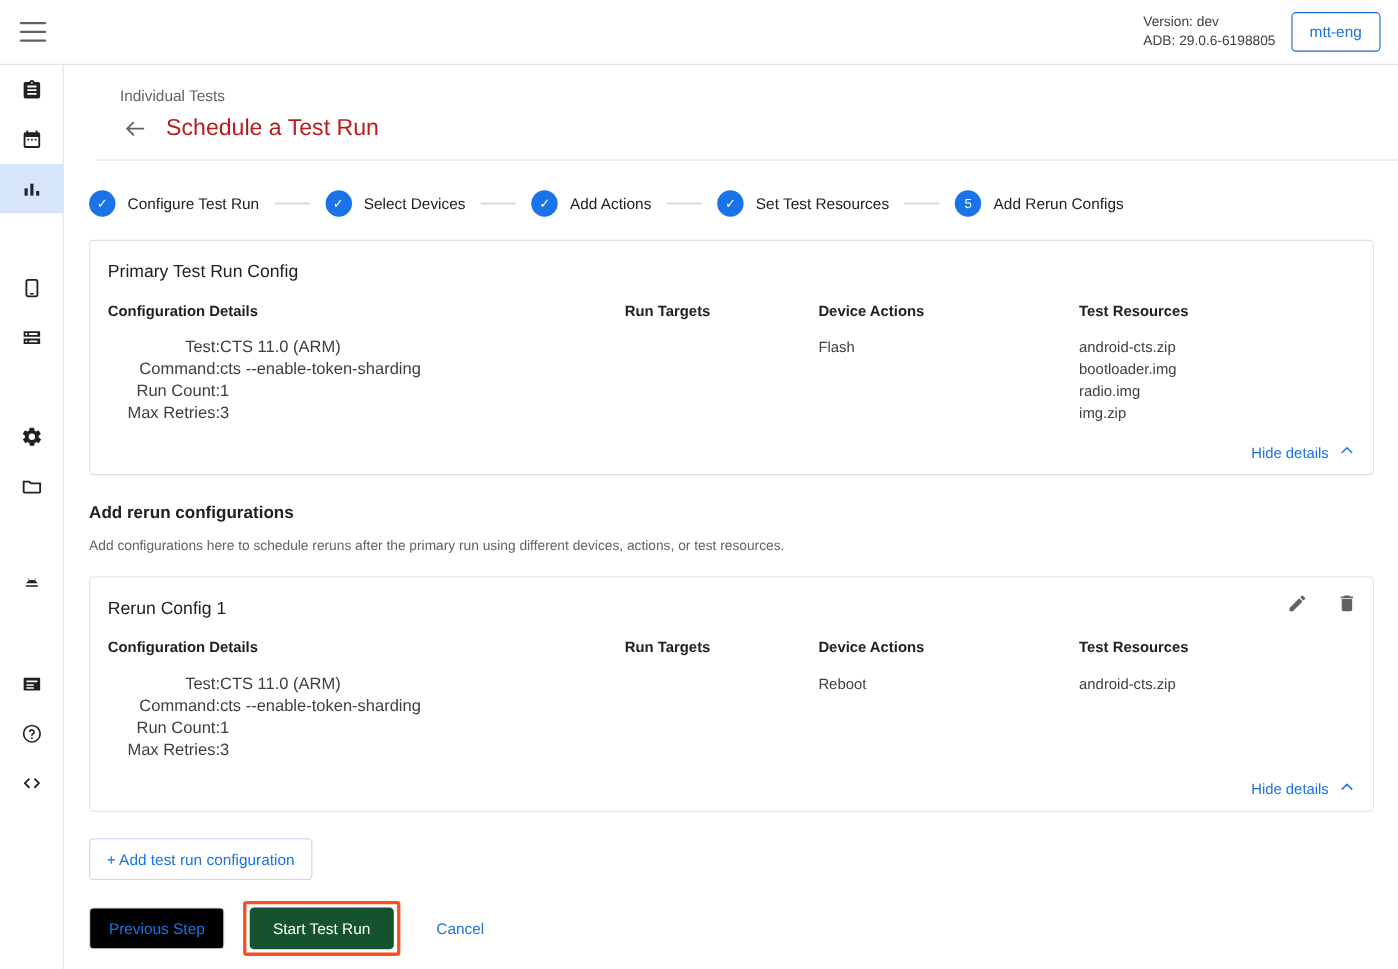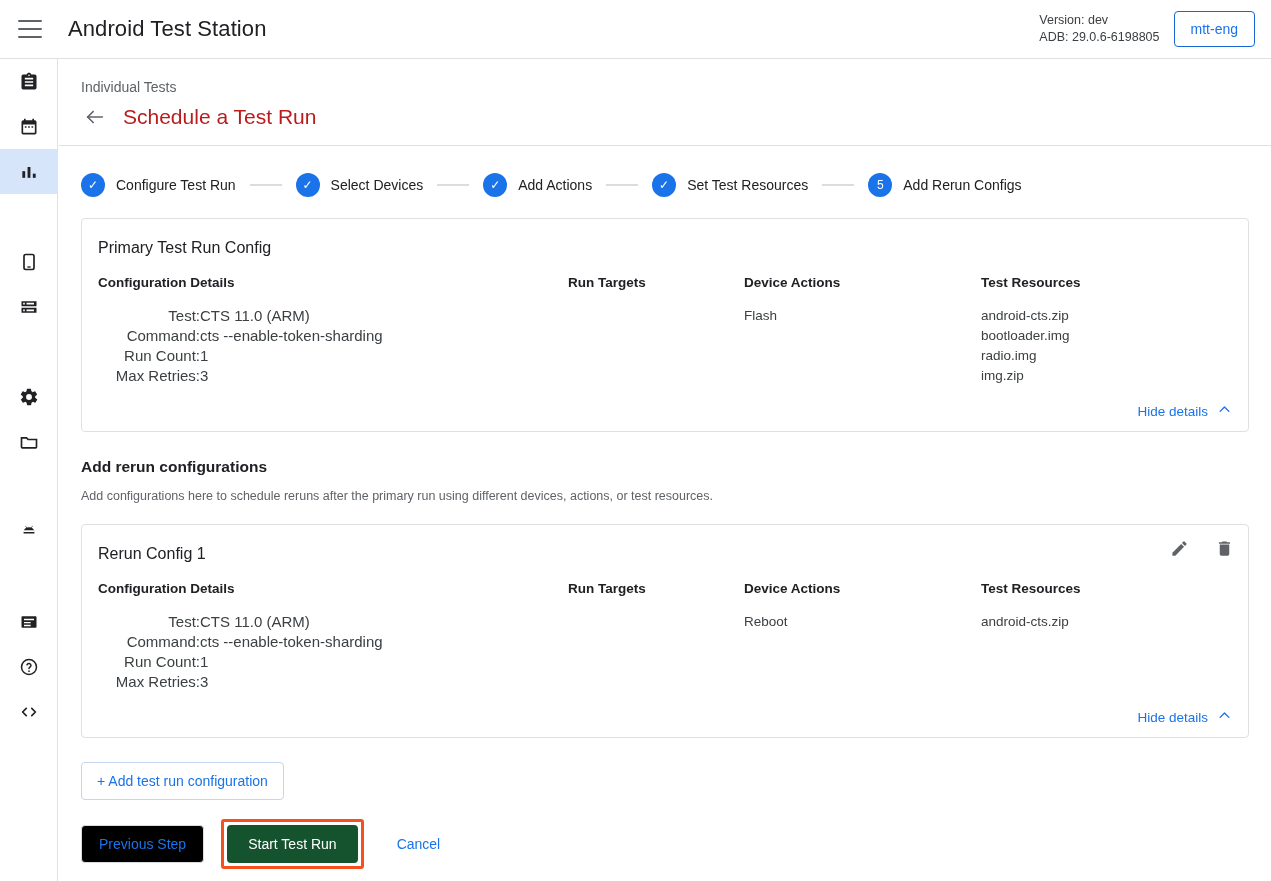--- a/index.html
+++ b/index.html
@@ -53,21 +53,21 @@
   .side-item svg { display: block; }
   .side-gap { height: 45px; }
 
   
   .content {
     position: absolute; left: 59px; top: 59px;
     width: 1212px; height: 822px;
     background: #fff;
     overflow: hidden;
   }
-  .page-head { padding: 20px 0 14px 22px; border-bottom: 1px solid #e0e0e0; }
+  .page-head { padding: 20px 0 14px 22px; border-bottom: 1px solid #e0e0e0; margin-left: 28px; }
   .breadcrumb { font-size: 14px; color: #5f6368; margin-bottom: 8px; }
   .page-title-row { display: flex; align-items: center; }
   .back-arrow { width: 28px; height: 28px; margin-right: 14px; cursor: pointer; color: #5f6368; display:flex; align-items:center; justify-content:center;}
   .page-title { font-size: 21px; font-weight: 400; color: #b91c1c; }
 
   
   .stepper { display: flex; align-items: center; padding: 27px 0 0 22px; }
   .step { display: flex; align-items: center; }
   .step-circle {
     width: 24px; height: 24px; border-radius: 50%;
@@ -144,21 +144,20 @@
 </style>
 </head>
 <body>
 
 <div class="topbar">
   <div class="hamburger">
     <span></span>
       <span></span>
       <span></span>
   </div>
-  <div class="app-title">Android Test Station</div>
   <div class="topbar-right">
     <div class="version-block">
       <div>Version: dev</div>
       <div>ADB: 29.0.6-6198805</div>
     </div>
     <button class="user-chip">mtt-eng</button>
   </div>
 </div>
 
 <div class="sidebar">

